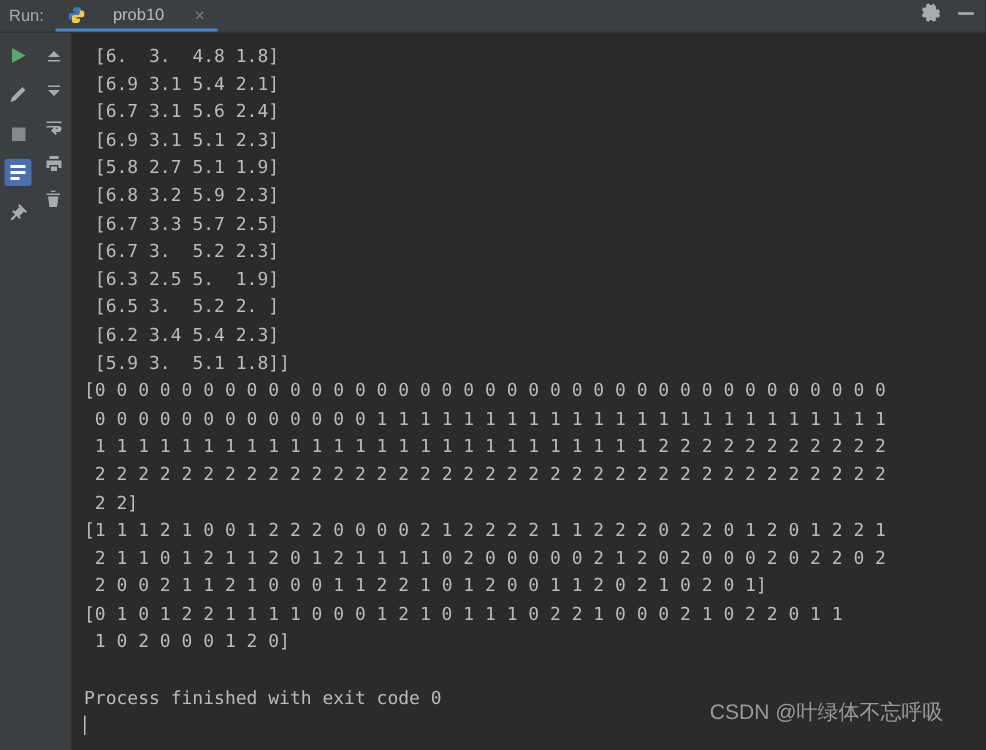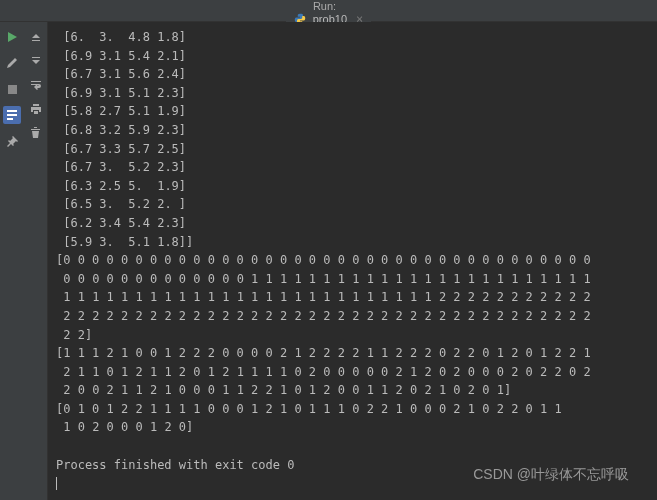--- a/index.html
+++ b/index.html
@@ -1,19 +1,19 @@
 <!DOCTYPE html>
 <html><head>
 <meta charset="utf-8">
 <style>
 * { margin: 0; padding: 0; box-sizing: border-box; }
 body { background: #2b2b2b; font-family: Consolas, monospace; font-size: 12px; color: #bbbbbb; width: 657px; height: 500px; overflow: hidden; position: relative; }
-.top-bar { background: #3c3f41; height: 22px; display: flex; align-items: center; padding: 0 6px; border-bottom: 1px solid #323232; flex-direction: column; }
+.top-bar { background: #3c3f41; height: 22px; display: flex; align-items: center; padding: 0 6px; border-bottom: 1px solid #323232; }
 .run-label { color: #aaaaaa; font-family: sans-serif; font-size: 11px; margin-right: 8px; }
-.tab { display: flex; align-items: center; gap: 7px; padding: 0 8px; height: 100%; border-bottom: 2px solid #4a88c7; background: #3c3f41; }
+.tab { display: flex; align-items: center; gap: 18px; padding: 0 8px; height: 100%; border-bottom: 2px solid #4a88c7; background: #3c3f41; }
 .py-icon { display: inline-flex; }
 .tab-title { font-family: sans-serif; font-size: 11px; color: #bbb; }
 .tab-close { color: #777; font-size: 12px; margin-left: 2px; }
 .top-right { margin-left: auto; display: flex; gap: 10px; align-items: center; color: #aaa; }
 .main { display: flex; height: calc(100% - 22px); }
 .left-rail { width: 24px; background: #3c3f41; display: flex; flex-direction: column; align-items: center; padding-top: 6px; gap: 8px; }
 .left-rail2 { width: 24px; background: #3c3f41; display: flex; flex-direction: column; align-items: center; padding-top: 6px; gap: 6px; border-right: 1px solid #323232; }
 .rail-btn { width: 18px; height: 18px; display: flex; align-items: center; justify-content: center; cursor: pointer; }
 .rail-btn.selected { background: #4b6eaf; border-radius: 2px; }
 .output { flex: 1; background: #2b2b2b; padding: 6px 8px 0 8px; overflow: hidden; }

